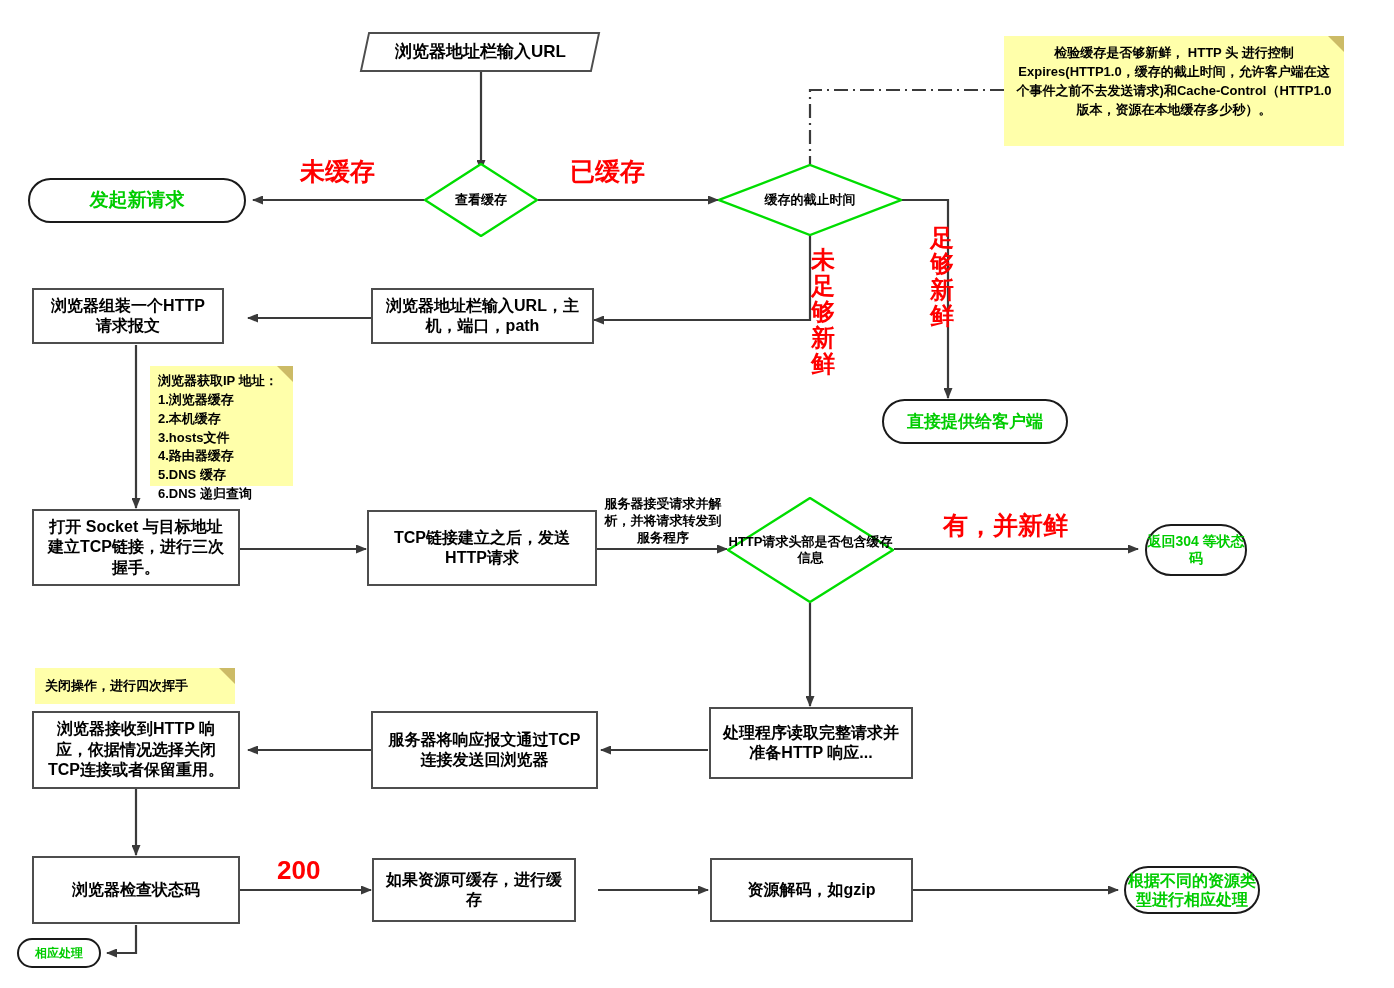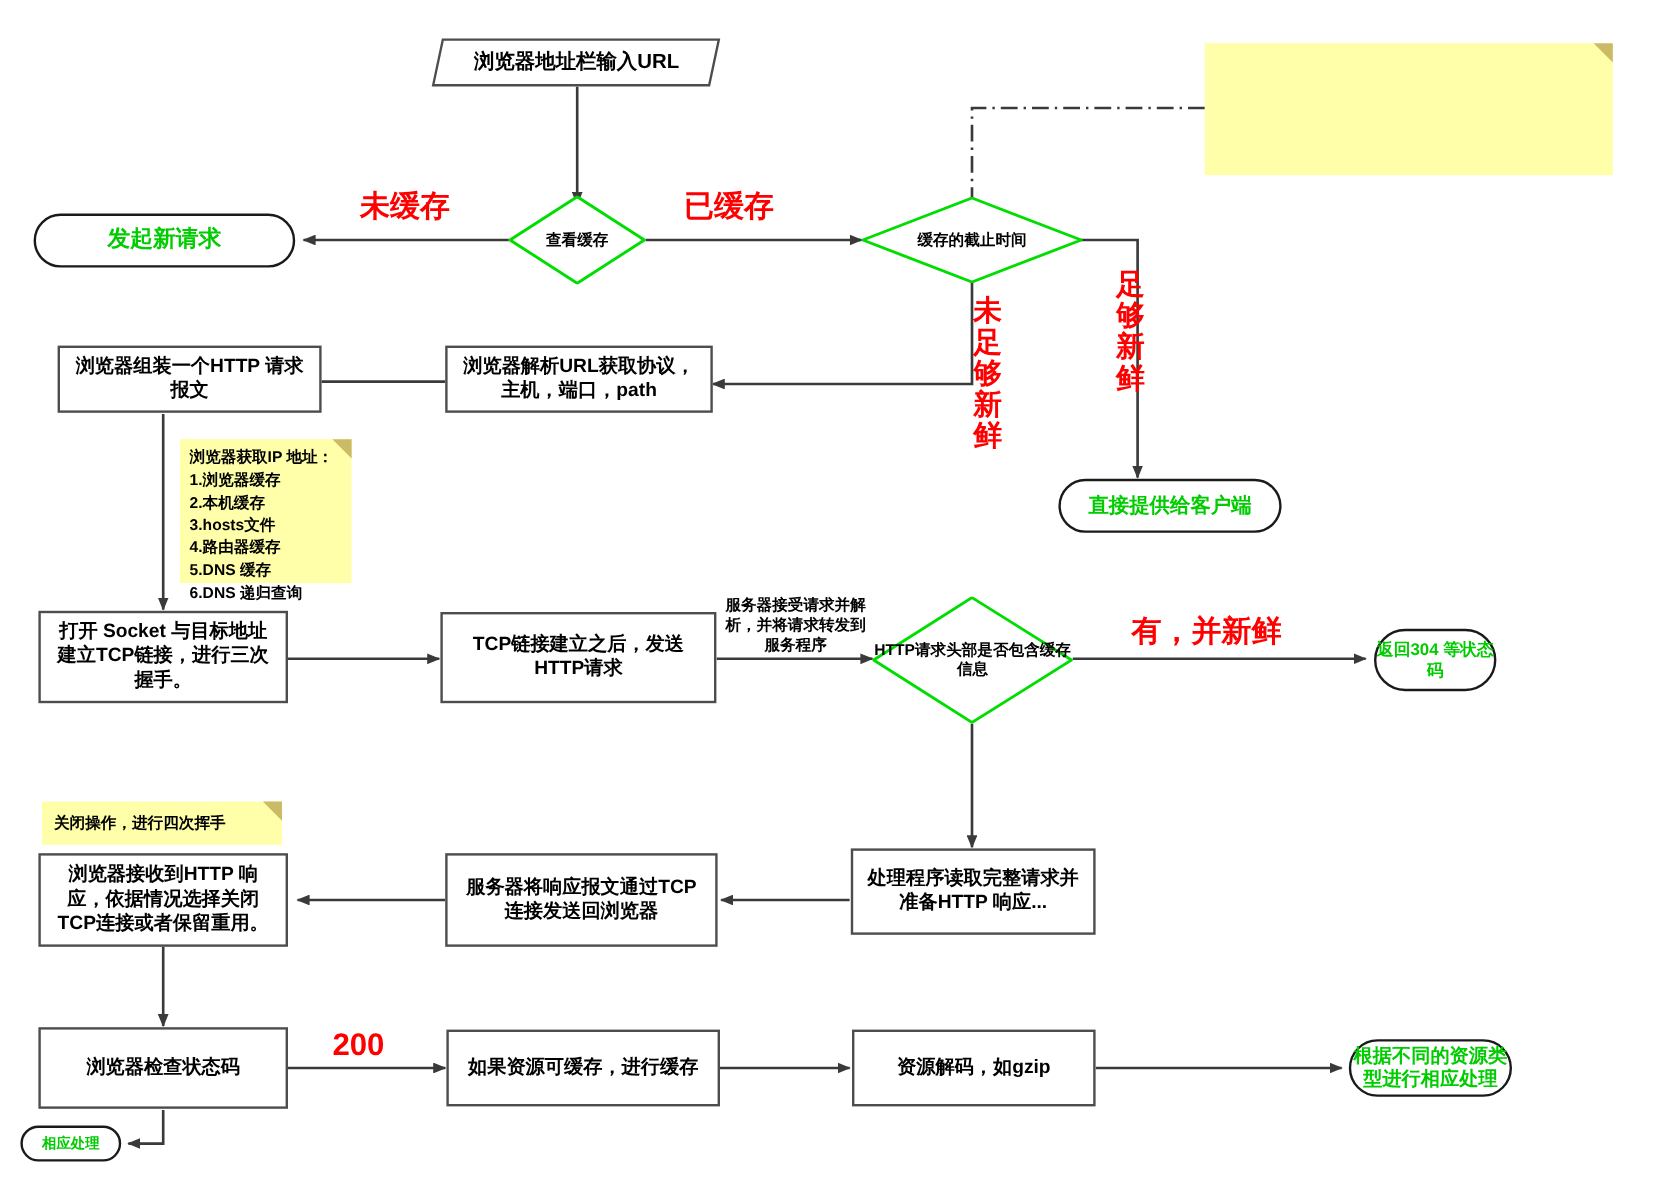--- a/index.html
+++ b/index.html
@@ -216,26 +216,26 @@
     <svg class="diamond-shape" width="184" height="72" viewBox="0 0 184 72">
       <polygon points="92,1 183,36 92,71 1,36" fill="#ffffff" stroke="#00dd00" stroke-width="2.4"></polygon>
     </svg>
     <div class="diamond-label">缓存的截止时间</div>
   </div>
 
   <div class="node pill" style="left:882px; top:399px; width:186px; height:45px; font-size:17px;text-align:right;">
     <span>直接提供给客户端</span>
   </div>
 
-  <div class="node rect" style="left:32px; top:288px; width:220px; height:56px;margin-left:16px;">
+  <div class="node rect" style="left:32px; top:288px; width:192px; height:56px;">
     <span>浏览器组装一个HTTP 请求报文</span>
   </div>
 
   <div class="node rect" style="left:371px; top:288px; width:223px; height:56px;">
-    <span>浏览器解析URL获取协议，主机，端口，path</span>
+    <span>浏览器地址栏输入URL，主机，端口，path</span>
   </div>
 
   <div class="node rect" style="left:32px; top:509px; width:208px; height:77px;">
     <span>打开 Socket 与目标地址建立TCP链接，进行三次握手。</span>
   </div>
 
   <div class="node rect" style="left:367px; top:510px; width:230px; height:76px;">
     <span>TCP链接建立之后，发送HTTP请求</span>
   </div>
 
@@ -259,38 +259,39 @@
   </div>
 
   <div class="node rect" style="left:32px; top:711px; width:208px; height:78px;">
     <span>浏览器接收到HTTP 响应，依据情况选择关闭TCP连接或者保留重用。</span>
   </div>
 
   <div class="node rect" style="left:32px; top:856px; width:208px; height:68px;">
     <span>浏览器检查状态码</span>
   </div>
 
-  <div class="node rect" style="left:372px; top:858px; width:228px; height:64px;">
+  <div class="node rect" style="left:372px; top:858px; width:204px; height:64px;">
     <span>如果资源可缓存，进行缓存</span>
   </div>
 
   <div class="node rect" style="left:710px; top:858px; width:203px; height:64px;">
     <span>资源解码，如gzip</span>
   </div>
 
   <div class="node pill-xs" style="left:1124px; top:866px; width:136px; height:48px;">
     <span>根据不同的资源类型进行相应处理</span>
   </div>
 
   <div class="node pill-xs" style="left:17px; top:938px; width:84px; height:30px; font-size:12px;">
     <span>相应处理</span>
   </div>
 
   <div class="note" style="left:1004px; top:36px; width:340px; height:110px;">
     <span class="fold"></span>
+    <div class="note-body note-center">检验缓存是否够新鲜， HTTP 头 进行控制 Expires(HTTP1.0，缓存的截止时间，允许客户端在这个事件之前不去发送请求)和Cache-Control（HTTP1.0 版本，资源在本地缓存多少秒）。</div>
   </div>
 
   <div class="note" style="left:150px; top:366px; width:143px; height:120px; padding:6px 8px;">
     <span class="fold"></span>
     <div>浏览器获取IP 地址：</div>
     <div class="note-body">1.浏览器缓存
 2.本机缓存
 3.hosts文件
 4.路由器缓存
 5.DNS 缓存

